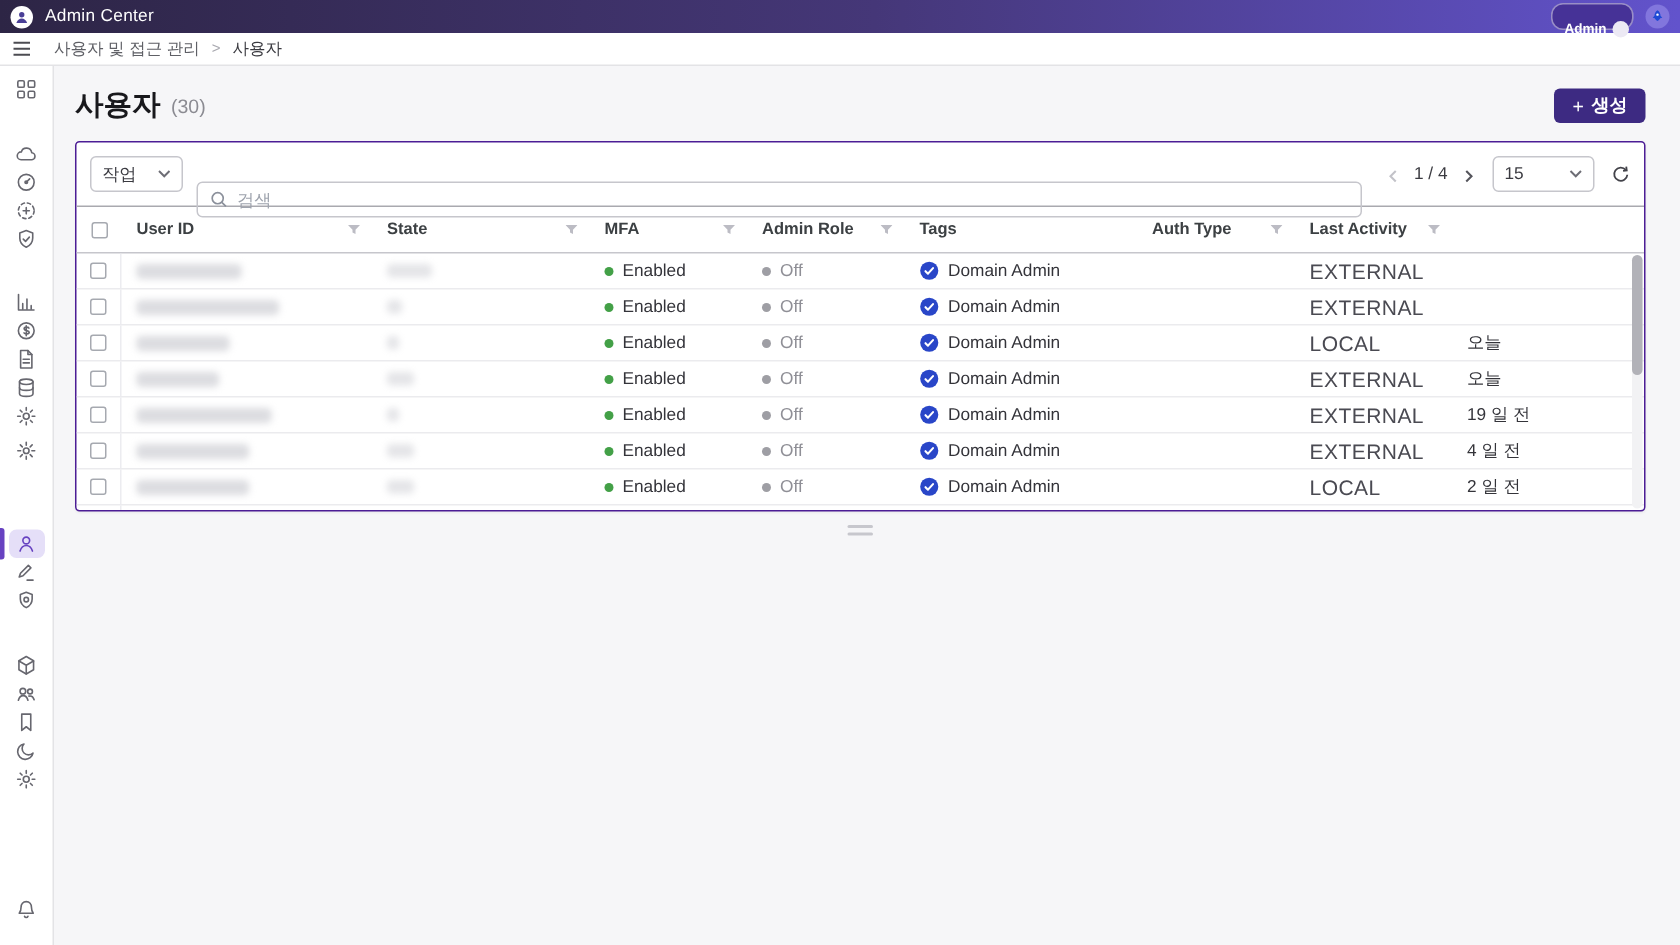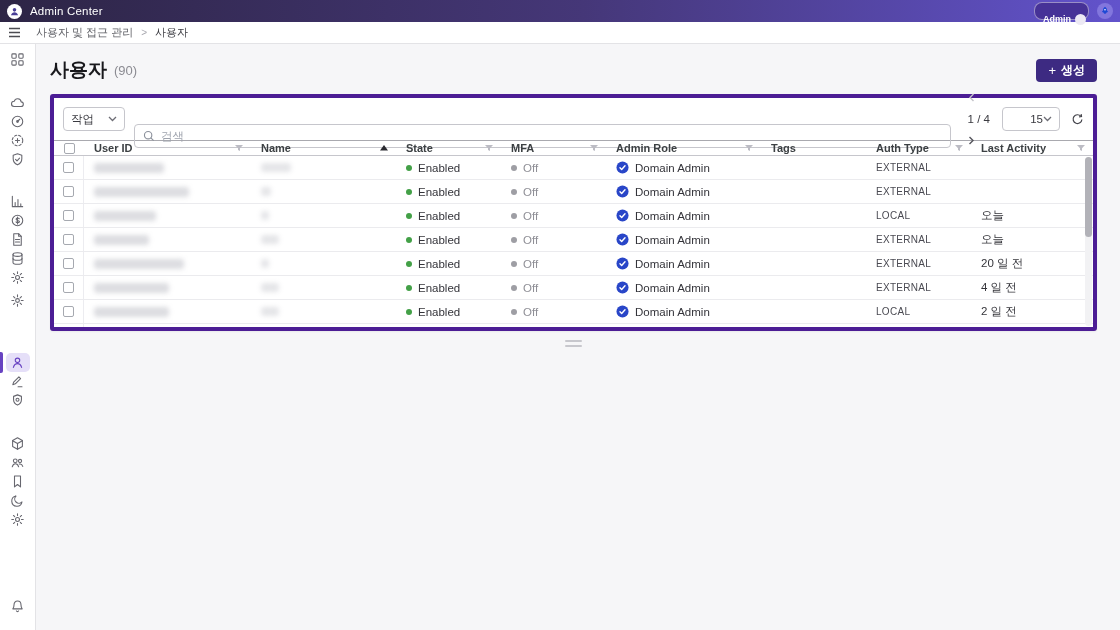--- a/index.html
+++ b/index.html
@@ -51,54 +51,54 @@
 
   
   .page-head{ display:flex; align-items:center; margin:13px 0 11px; }
   .page-title{ font-size:19px; font-weight:bold; color:#18181c; }
   .page-count{ font-size:13px; color:#8b8b92; margin-left:7px; }
   .create-btn{ margin-left:auto; background:#3d2a82; color:#fff; font-size:12px; font-weight:bold;
     border:none; border-radius:4px; height:23px; padding:0 12px; display:flex; align-items:center; gap:5px; cursor:pointer; }
   .create-plus{ font-size:13px; font-weight:normal; }
 
   
-  .card{ background:#fff; border:4px solid #4c1d95; border-radius:3px; box-shadow:0 1px 2px rgba(0,0,0,.05); }
+  .card{ background:#fff; border:1px solid #4c1d95; border-radius:3px; box-shadow:0 1px 2px rgba(0,0,0,.05); }
   .toolbar{ display:flex; align-items:center; padding:9px; gap:9px; height:42px; }
   .selectbox{ height:24px; border:1px solid #c6c6cc; border-radius:4px; background:#fff;
     display:flex; align-items:center; justify-content:space-between; padding:0 7px;
     font-size:11.5px; color:#3a3a40; cursor:pointer; }
   .action-select{ width:62px; }
-  .size-select{ width:58px;justify-content:flex-end; }
+  .size-select{ width:68px; }
   .search-box{ flex:1; height:24px; border:1px solid #c6c6cc; border-radius:4px;
     display:flex; align-items:center; padding:0 8px; gap:6px; cursor:text;margin-top:34px; }
   .search-placeholder{ color:#9ea3ad; font-size:11.5px; }
-  .pager{ display:flex; align-items:flex-start; gap:11px; margin:0 3px 0 8px; font-size:11.5px; color:#3a3a40;flex-direction:column; }
+  .pager{ display:flex; align-items:flex-end; gap:11px; margin:0 3px 0 8px; font-size:11.5px; color:#3a3a40; }
   .pager-btn{ display:flex; align-items:center; cursor:pointer; }
   .refresh-btn{ display:flex; align-items:center; cursor:pointer; margin-left:2px; }
 
   
   .grid-cols{ display:grid; grid-template-columns:30px 167px 145px 105px 105px 155px 105px 105px 1fr; }
-  .thead{ height:16px; align-items:center; border-top:1px solid #a9a9af; border-bottom:1px solid #c6c6cc;
+  .thead{ height:32px; align-items:center; border-top:1px solid #a9a9af; border-bottom:1px solid #c6c6cc;
     font-size:11px; font-weight:bold; color:#3c4043; }
   .th{ display:flex; align-items:center; justify-content:space-between; padding:0 8px 0 10px; height:100%; }
   .th-check{ justify-content:center; padding:0; }
   .checkbox{ width:11px; height:11px; border:1px solid #a6a9b0; border-radius:2px; background:#fff; cursor:pointer; flex:none;}
   .tbody{ position:relative; height:171px; overflow:hidden; }
   .tr{ height:24px; align-items:center; border-bottom:1px solid #ebebee; cursor:pointer; }
   .td{ display:flex; align-items:center; padding:0 8px 0 10px; height:100%; overflow:hidden;
        font-size:11.5px; color:#34343a; }
   .td-check{ justify-content:center; padding:0; border-right:1px solid #ececf0; }
   .blur-block{ height:10px; border-radius:3px; background:#b9bac2; opacity:.5; filter:blur(2.5px); }
   .blur-name{ height:9px; opacity:.38; }
   .dot{ width:6px; height:6px; border-radius:50%; margin-right:6px; flex:none; }
   .dot-on{ background:#43a047; }
   .dot-off{ background:#9e9ea4; }
   .mfa-label{ color:#8f8f96; }
   .role-cell svg{ margin-right:6px; flex:none; }
-  .auth-label{ font-size:10px; letter-spacing:.3px; color:#4a4a52; }
+  .auth-label{ font-size:14px; letter-spacing:.3px; color:#4a4a52; }
   .scrollbar{ position:absolute; top:1px; right:1px; width:7px; height:169px; background:#f2f2f4; border-radius:4px; }
   .scroll-thumb{ position:absolute; top:0; right:0; width:7px; height:80px; background:#b2b2b8; border-radius:4px; cursor:pointer;}
 
   
   .splitter{ display:flex; flex-direction:column; align-items:center; margin-top:7px; cursor:row-resize; }
   .splitter-line{ width:17px; height:2px; background:#c7c7cd; border-radius:1px; margin:1.5px 0; }
   .detail-msg{ text-align:center; margin-top:24px; font-size:12px; color:#9b9daa; }
 </style>
 </head>
 <body>
@@ -299,21 +299,21 @@
             <path d="M6.8 12.7a1.3 1.3 0 0 0 2.4 0" fill="none" stroke-width="1.15" stroke-linecap="round" stroke-linejoin="round"></path>
           </svg>
         </span>
       </div>
     </div>
 
   <div class="main">
 
     <div class="page-head">
       <span class="page-title">사용자</span>
-      <span class="page-count">(90)</span>
+      <span class="page-count">(30)</span>
       <button class="create-btn">
         <span class="create-plus">+</span>
         <span>생성</span>
       </button>
     </div>
 
     <div class="card">
 
       <div class="toolbar">
         <div class="selectbox action-select">
@@ -360,26 +360,20 @@
         <div class="th th-check">
             <span class="checkbox"></span>
           </div>
         <div class="th">
           <span>User ID</span>
           <svg width="8" height="6" viewBox="0 0 8 6">
               <path d="M0 0h8L5 3.2V6L3 5V3.2z" fill="#bcbcc4"></path>
             </svg>
         </div>
         <div class="th">
-          <span>Name</span>
-          <svg width="8" height="6" viewBox="0 0 8 6">
-              <path d="M4 0l4 5.5H0z" fill="#2a2a30"></path>
-            </svg>
-        </div>
-        <div class="th">
           <span>State</span>
           <svg width="8" height="6" viewBox="0 0 8 6">
               <path d="M0 0h8L5 3.2V6L3 5V3.2z" fill="#bcbcc4"></path>
             </svg>
         </div>
         <div class="th">
           <span>MFA</span>
           <svg width="8" height="6" viewBox="0 0 8 6">
               <path d="M0 0h8L5 3.2V6L3 5V3.2z" fill="#bcbcc4"></path>
             </svg>
@@ -557,21 +551,21 @@
                 <circle cx="7" cy="7" r="6.5" fill="#2946c8"></circle>
                 <path d="M4.3 7.3l1.8 1.8 3.6-4" stroke="#fff" stroke-width="1.5" fill="none" stroke-linecap="round" stroke-linejoin="round"></path>
               </svg>
               <span>Domain Admin</span>
             </div>
             <div class="td"></div>
             <div class="td">
               <span class="auth-label">EXTERNAL</span>
             </div>
             <div class="td">
-              <span>20 일 전</span>
+              <span>19 일 전</span>
             </div>
           </div>
           <div class="tr grid-cols">
             <div class="td td-check">
               <span class="checkbox"></span>
             </div>
             <div class="td">
               <span class="blur-block" style="width:75px"></span>
             </div>
             <div class="td">

